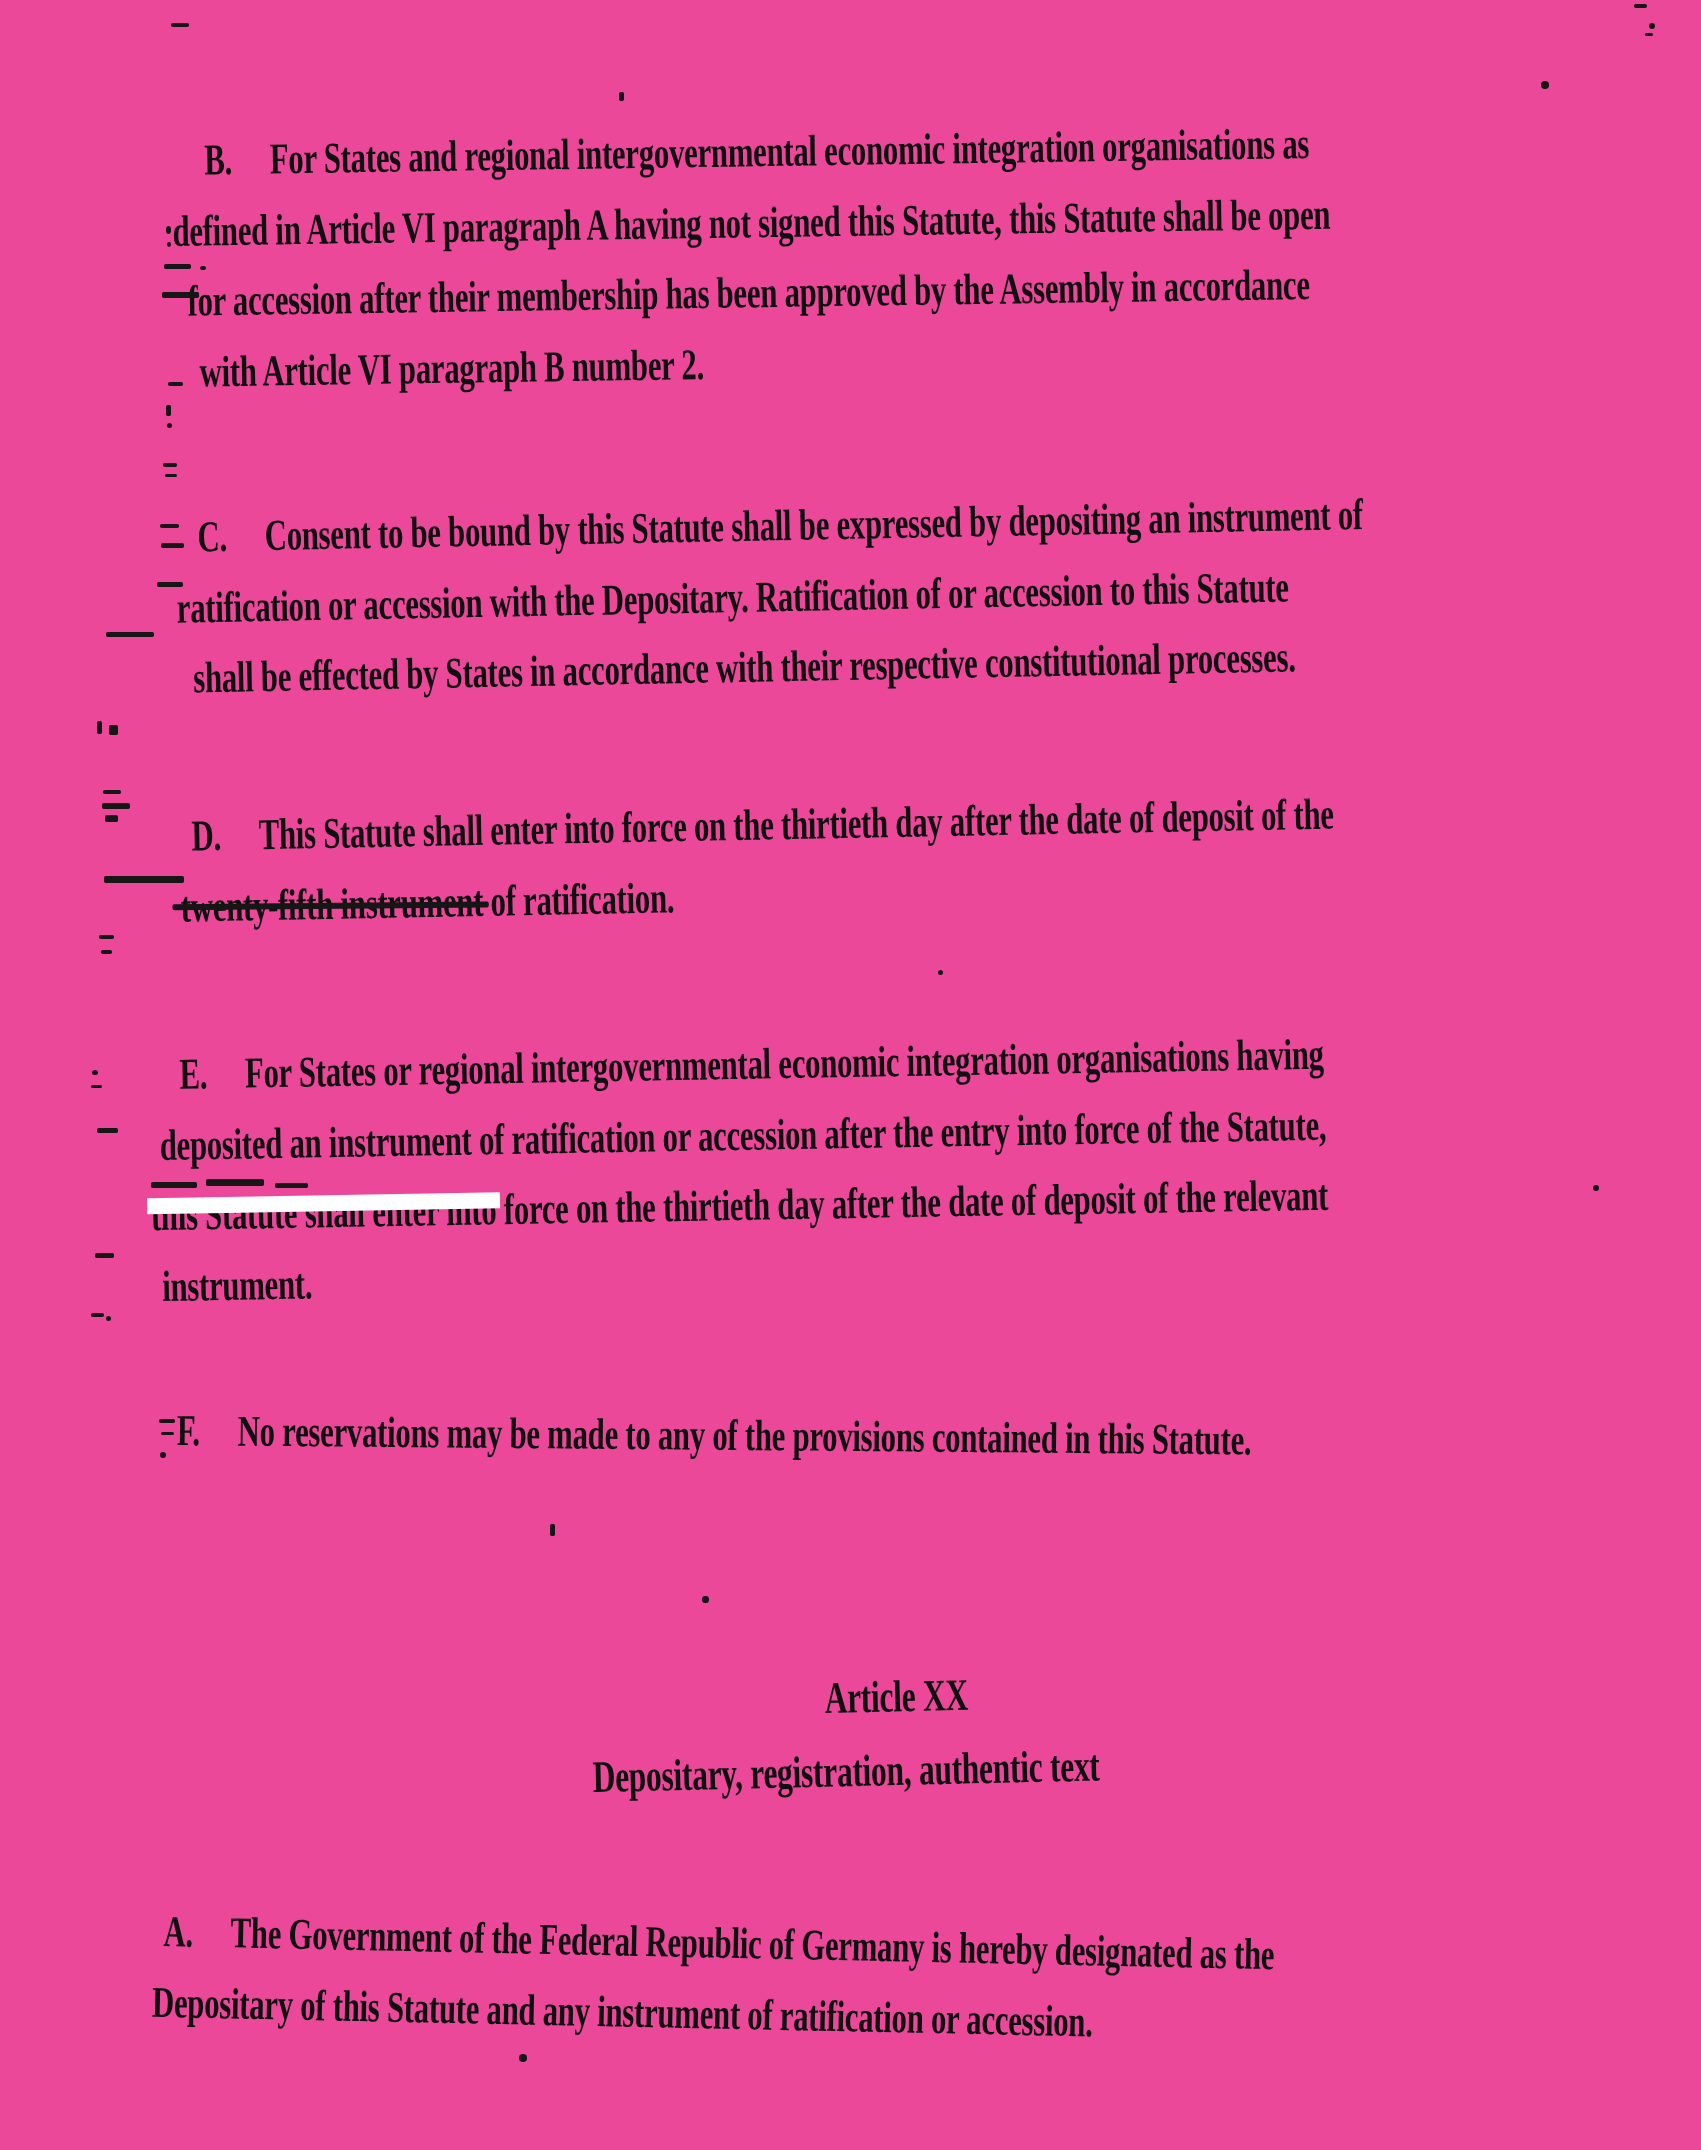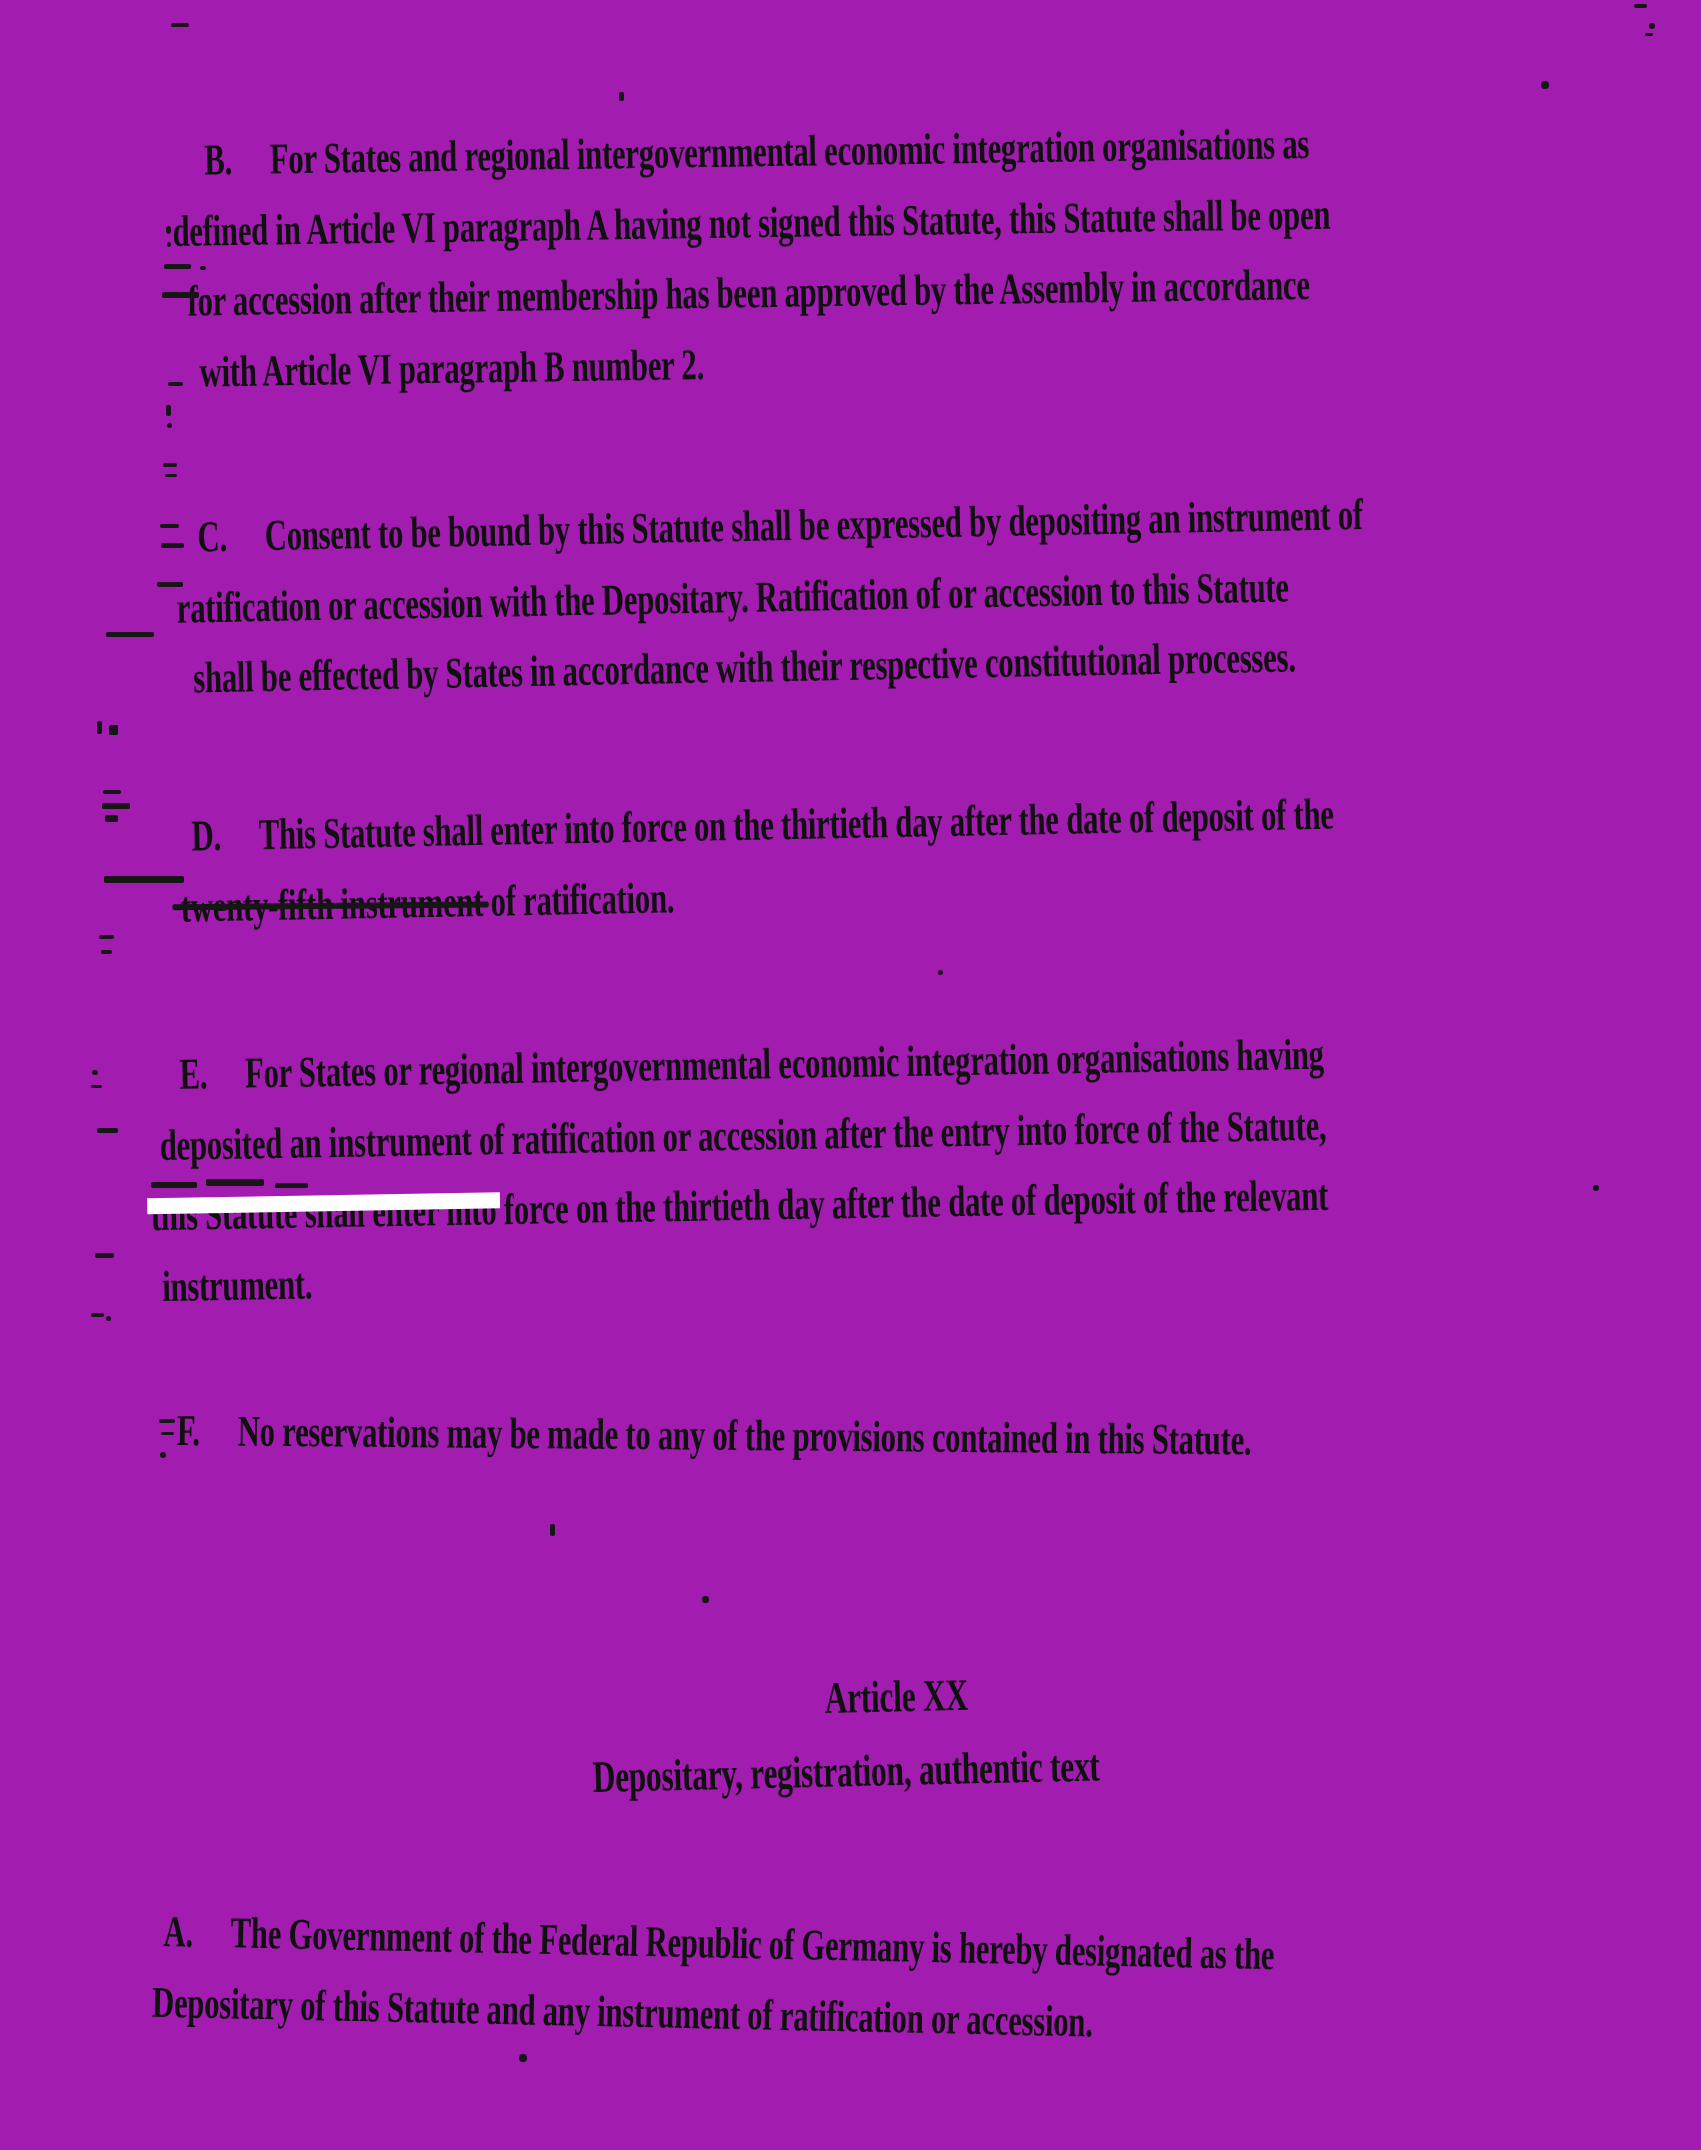--- a/index.html
+++ b/index.html
@@ -1,20 +1,20 @@
 <!DOCTYPE html>
 <html style="font-size:13.3px"><head>
 <meta charset="utf-8">
 <style>
   html, body { margin: 0; padding: 0; background: #e8e8e8; }
   .page {
     position: relative;
     width: 1701px;
     height: 2151px;
-    background: #a21caf;
+    background: #ec4899;
     overflow: hidden;
     font-family: "Liberation Serif", serif;
   }
   .para {
     position: absolute;
     left: 0;
     width: 1701px;
   }
   .line {
     position: absolute;

